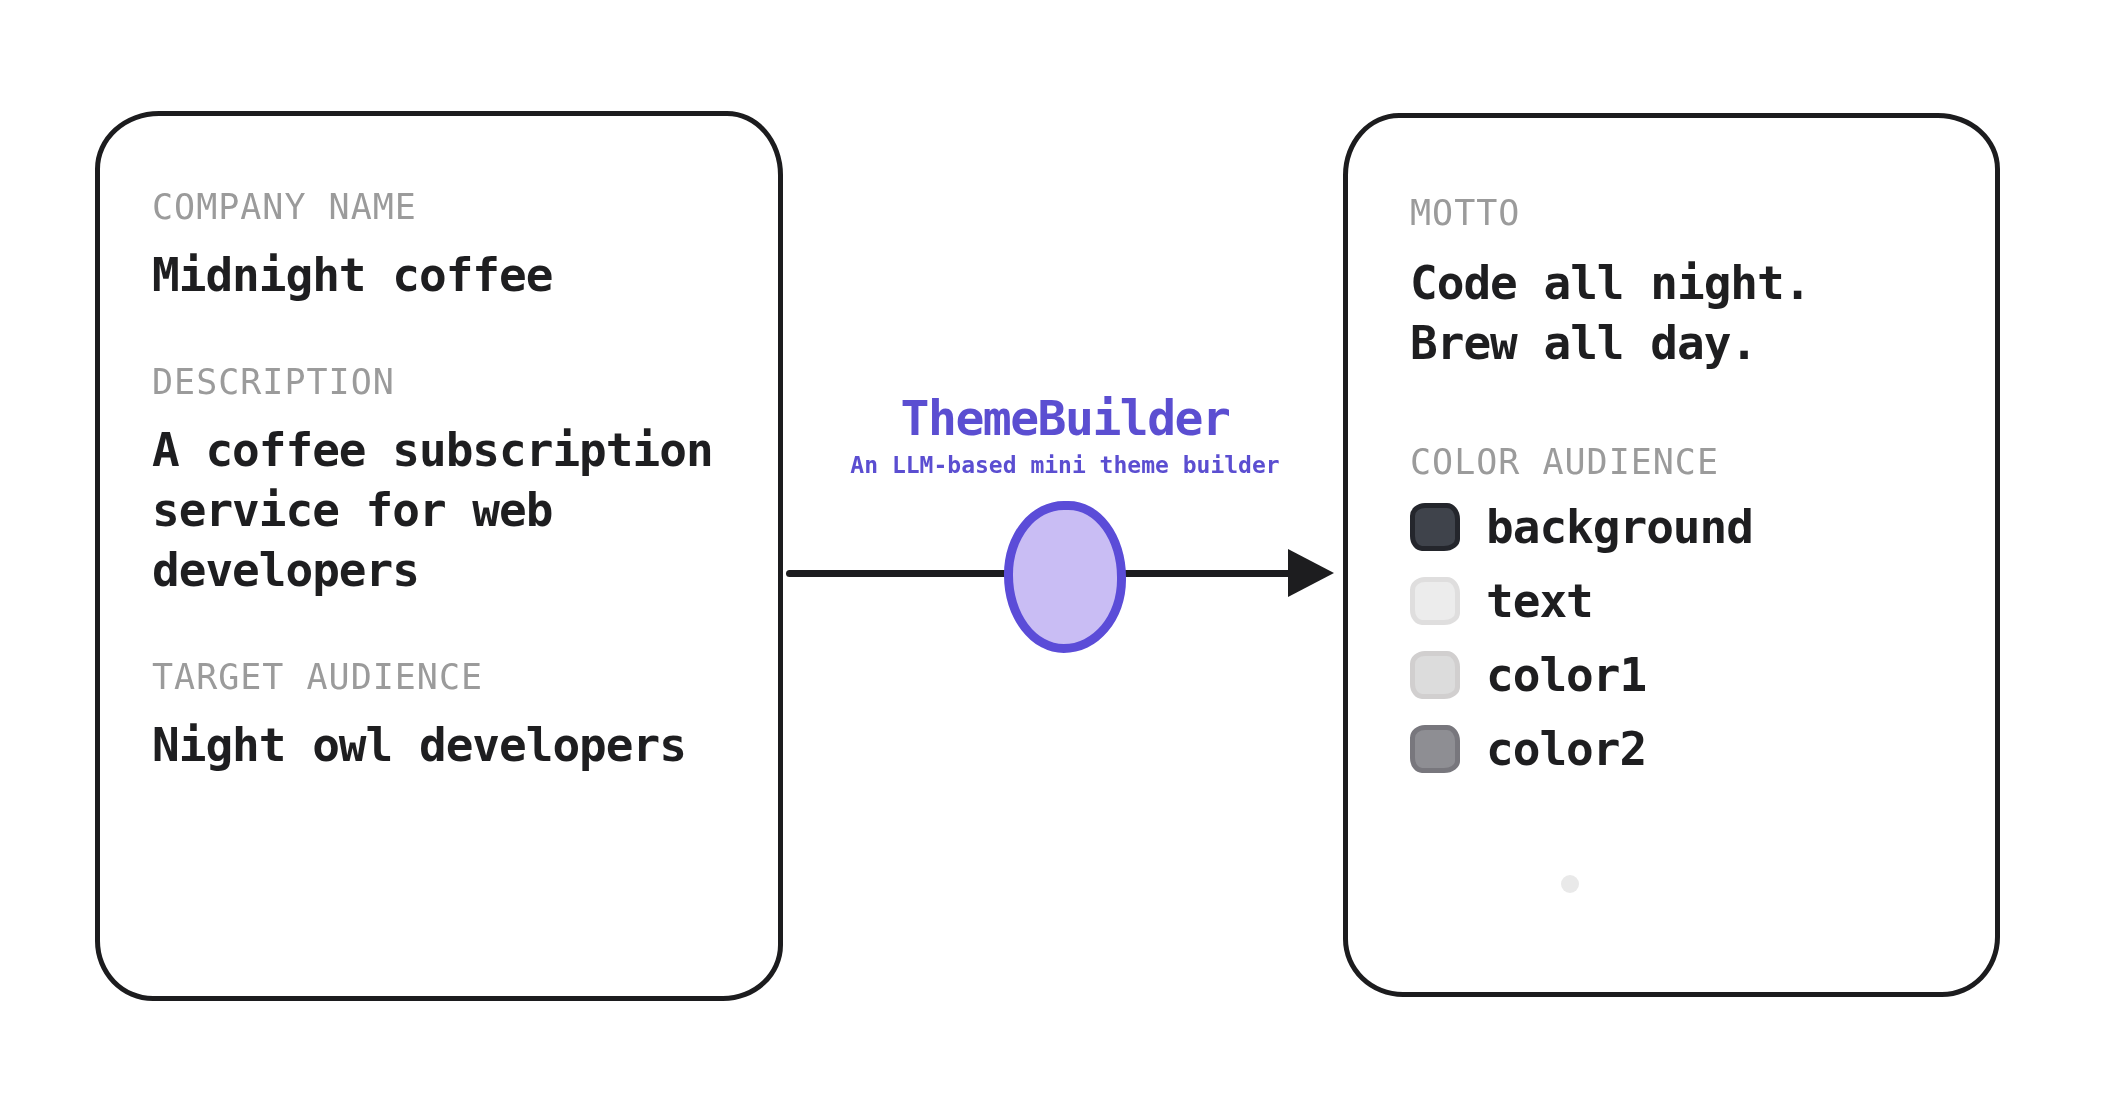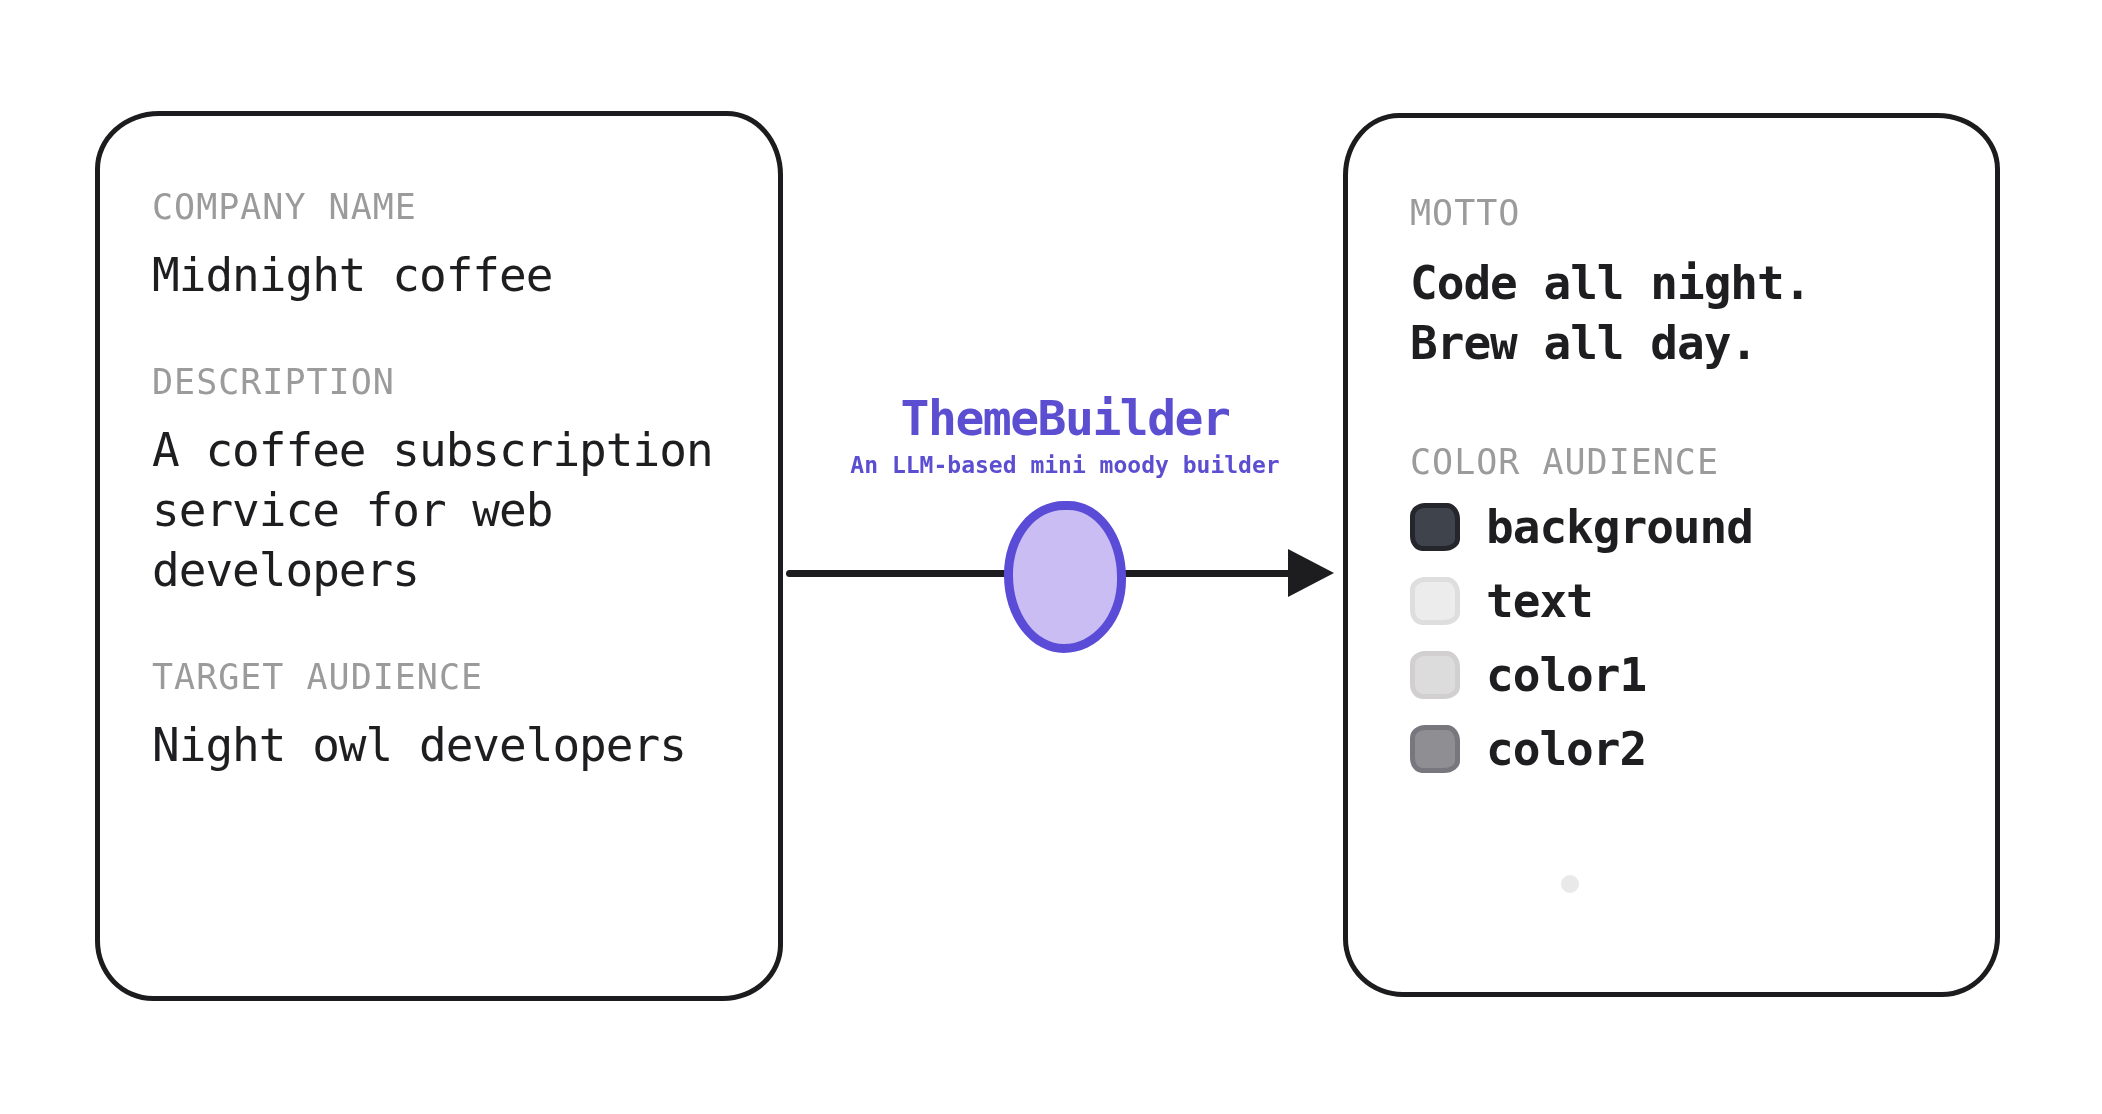--- a/index.html
+++ b/index.html
@@ -42,21 +42,21 @@
     line-height: 39px;
     letter-spacing: 1px;
     color: #9b9b9b;
     font-weight: 400;
     white-space: pre;
   }
   .fvalue {
     font-size: 46px;
     line-height: 60px;
     letter-spacing: -1px;
-    font-weight: 400;
+    font-weight: 700;
     color: #1e1e20;
   }
   .section { margin-bottom: 58px; }
   .section .flabel { margin-bottom: 18px; }
 
   .card.right .flabel { margin-bottom: 20px; }
   .motto-line {
     font-size: 46px;
     line-height: 60px;
     letter-spacing: -1px;
@@ -152,21 +152,21 @@
       <div class="flabel">DESCRIPTION</div>
       <div class="fvalue">A coffee subscription service for web developers</div>
     </div>
     <div class="section">
       <div class="flabel">TARGET AUDIENCE</div>
       <div class="fvalue">Night owl developers</div>
     </div>
   </div>
 
   <div class="proc-title" style="color: rgb(91, 78, 209);">ThemeBuilder</div>
-  <div class="proc-subtitle" style="color: rgb(91, 78, 209);">An LLM-based mini moody builder</div>
+  <div class="proc-subtitle" style="color: rgb(91, 78, 209);">An LLM-based mini theme builder</div>
   <div class="flow-line"></div>
   <div class="flow-head"></div>
   <div class="proc-node" style="background-color: rgb(201, 189, 244); border-color: rgb(91, 76, 216);"></div>
 
   <div class="card right">
     <div>
       <div class="flabel">MOTTO</div>
       <div class="motto-line">Code all night.</div>
       <div class="motto-line">Brew all day.</div>
     </div>

